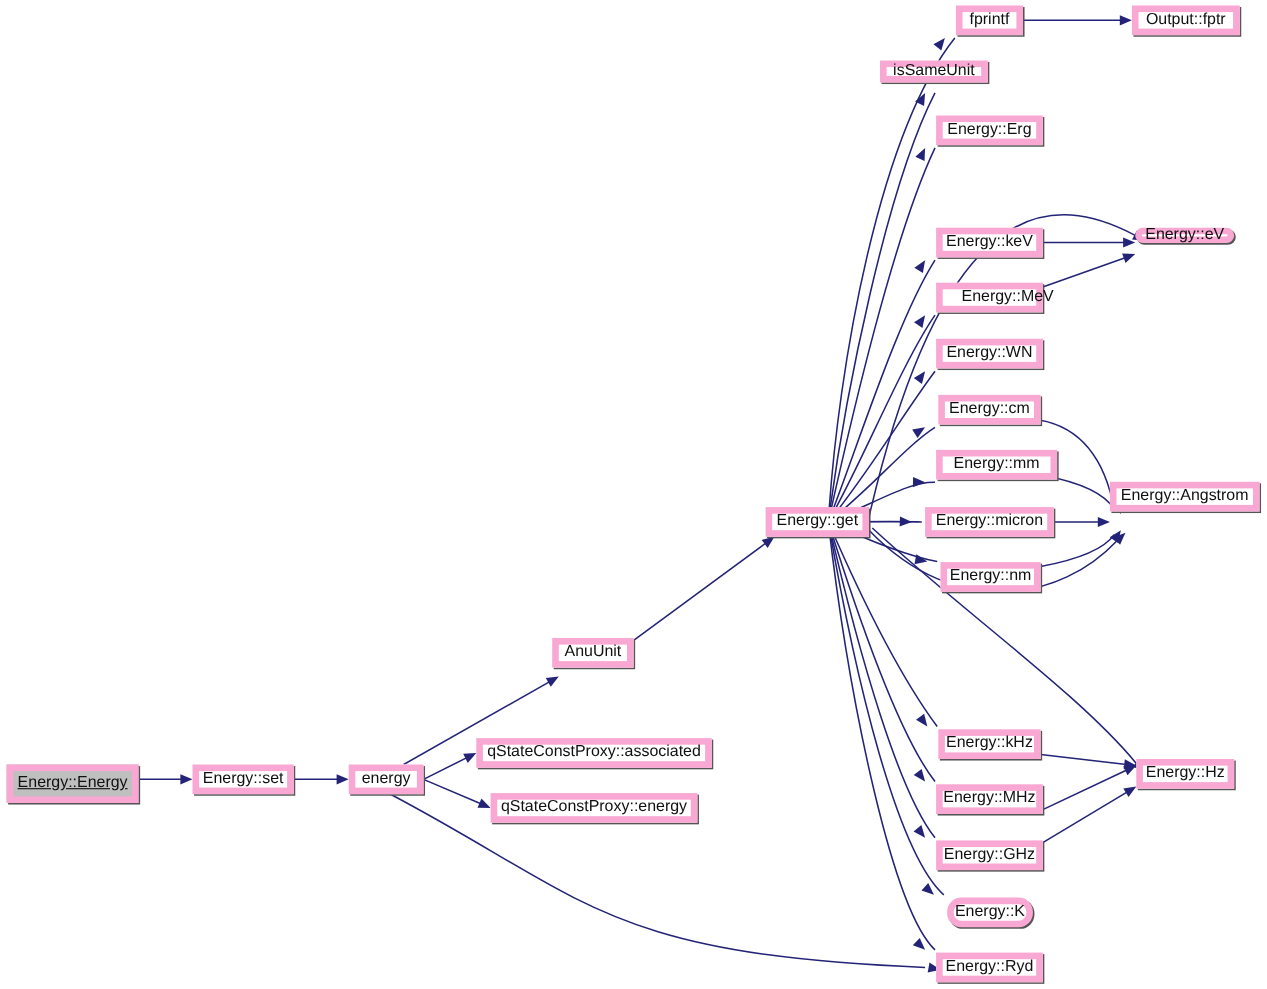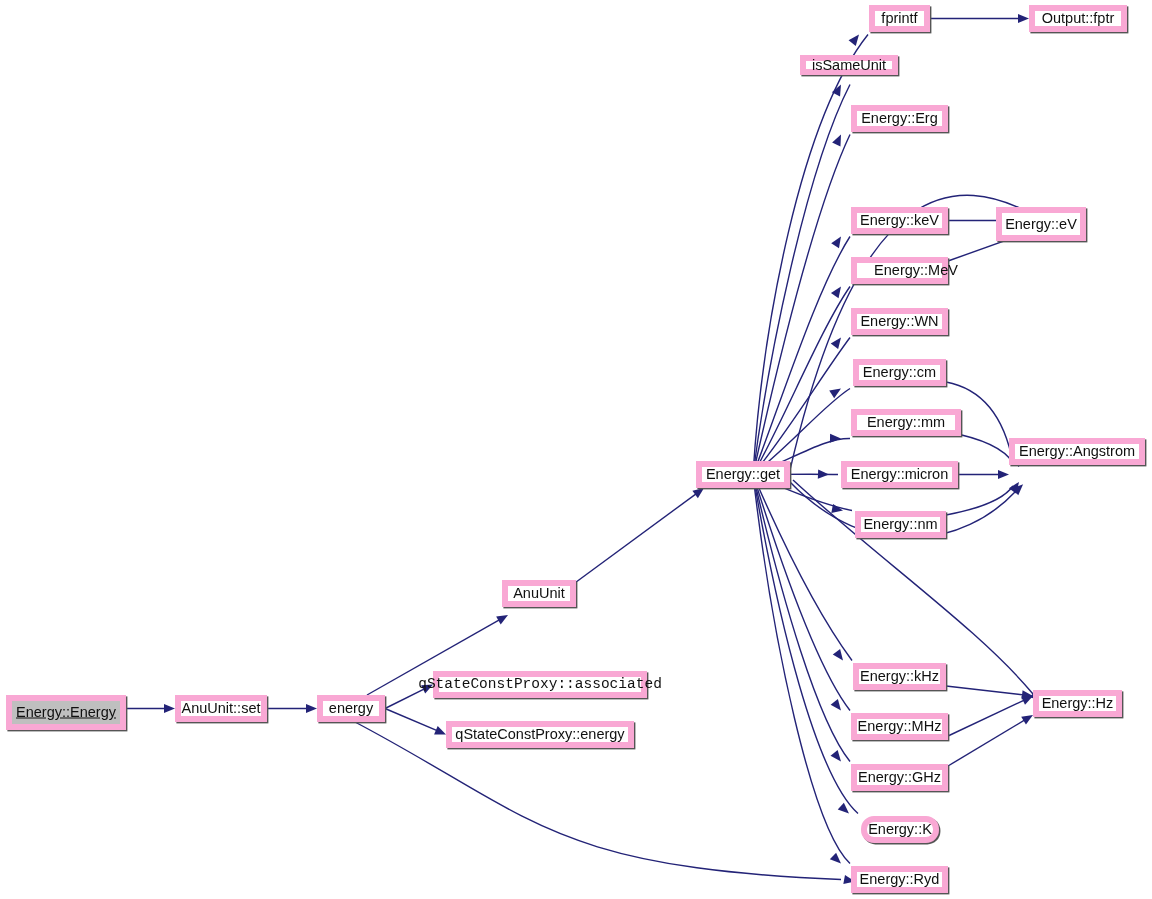--- a/index.html
+++ b/index.html
@@ -99,29 +99,29 @@
       <path d="M753,474.5 C778,620 816,776 858,813.5" fill="none" stroke="#232377" stroke-width="1.4"></path>
       <polygon points="849,813.5 837.7310131832943,809.6051397810818 843.8583582609357,802.7425132941235" fill="#232377"></polygon>
       <path d="M753,474.5 C772,640 812,828 850,863.5" fill="none" stroke="#232377" stroke-width="1.4"></path>
       <polygon points="841,863.5 829.821670583906,859.3521148201419 836.102149488596,852.6293486686427" fill="#232377"></polygon>
     </svg>
   <div id="node-layer">
       <div class="node current" style="left: 6px; top: 695px; width: 120px; height: 35px; text-decoration: underline;">
         <span class="lbl">Energy::Energy</span>
       </div>
       <div class="node" style="left: 175px; top: 695px; width: 92px; height: 27px;">
-        <span class="lbl">AnuUnit::set</span>
+        <span class="lbl">Energy::set</span>
       </div>
       <div class="node" style="left: 317px; top: 695px; width: 68px; height: 27px;">
         <span class="lbl">energy</span>
       </div>
       <div class="node" style="left: 502px; top: 580px; width: 74px; height: 27px;">
         <span class="lbl">AnuUnit</span>
       </div>
-      <div class="node" style="left: 433px; top: 671px; width: 214px; height: 27px; font-family: Liberation Mono, monospace;">
+      <div class="node" style="left: 433px; top: 671px; width: 214px; height: 27px;">
         <span class="lbl">qStateConstProxy::associated</span>
       </div>
       <div class="node" style="left: 446px; top: 721px; width: 188px; height: 27px;">
         <span class="lbl">qStateConstProxy::energy</span>
       </div>
       <div class="node" style="left: 696px; top: 461px; width: 94px; height: 27px;">
         <span class="lbl">Energy::get</span>
       </div>
       <div class="node" style="left: 869px; top: 5px; width: 61px; height: 27px;">
         <span class="lbl">fprintf</span>
@@ -131,21 +131,21 @@
       </div>
       <div class="node" style="left: 800px; top: 55px; width: 98px; height: 20px;">
         <span class="lbl">isSameUnit</span>
       </div>
       <div class="node" style="left: 851px; top: 105px; width: 97px; height: 27px;">
         <span class="lbl">Energy::Erg</span>
       </div>
       <div class="node" style="left: 851px; top: 207px; width: 97px; height: 27px;">
         <span class="lbl">Energy::keV</span>
       </div>
-      <div class="node" style="left: 996px; top: 207px; width: 90px; height: 34px;">
+      <div class="node" style="left: 1032px; top: 207px; width: 90px; height: 14px; border-radius: 10px;">
         <span class="lbl">Energy::eV</span>
       </div>
       <div class="node" style="left: 851px; top: 257px; width: 97px; height: 27px; padding-left: 33px;">
         <span class="lbl">Energy::MeV</span>
       </div>
       <div class="node" style="left: 851px; top: 308px; width: 97px; height: 27px;">
         <span class="lbl">Energy::WN</span>
       </div>
       <div class="node" style="left: 853px; top: 359px; width: 93px; height: 27px;">
         <span class="lbl">Energy::cm</span>

